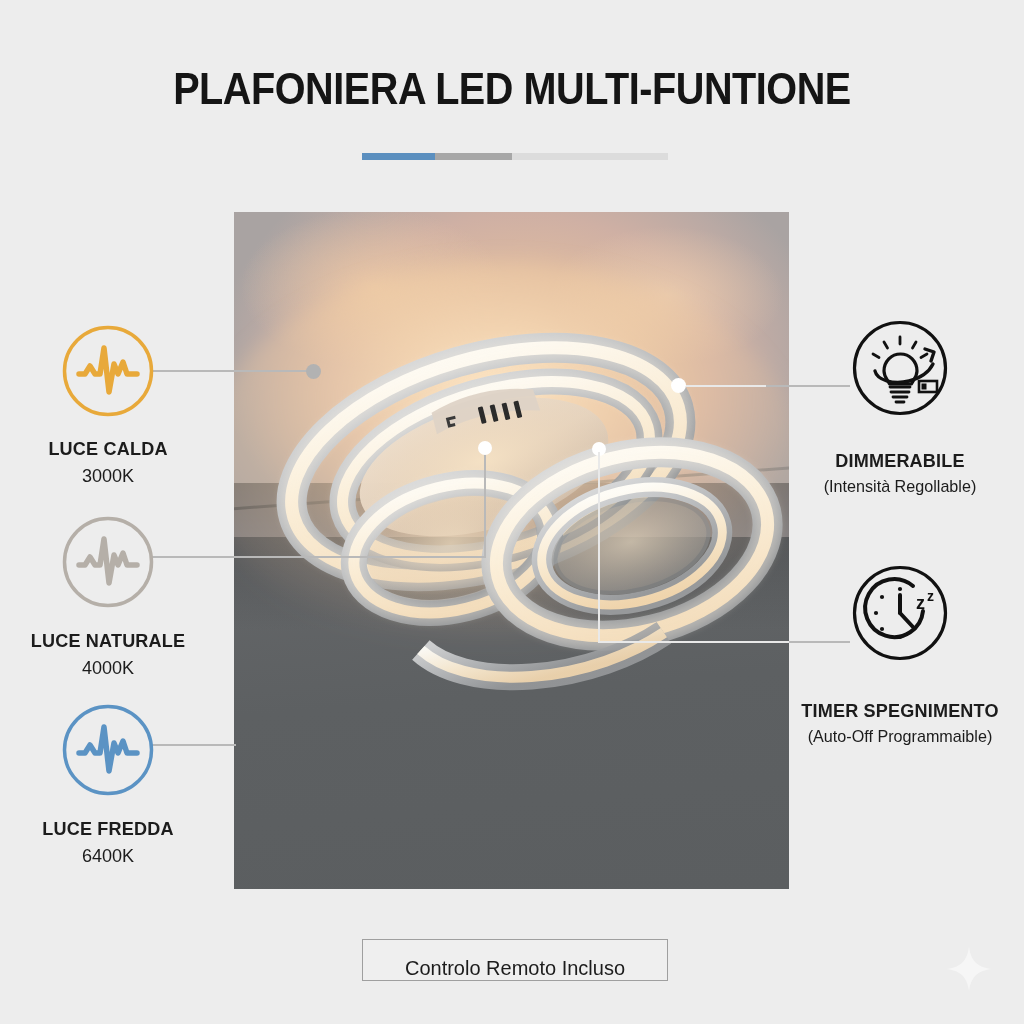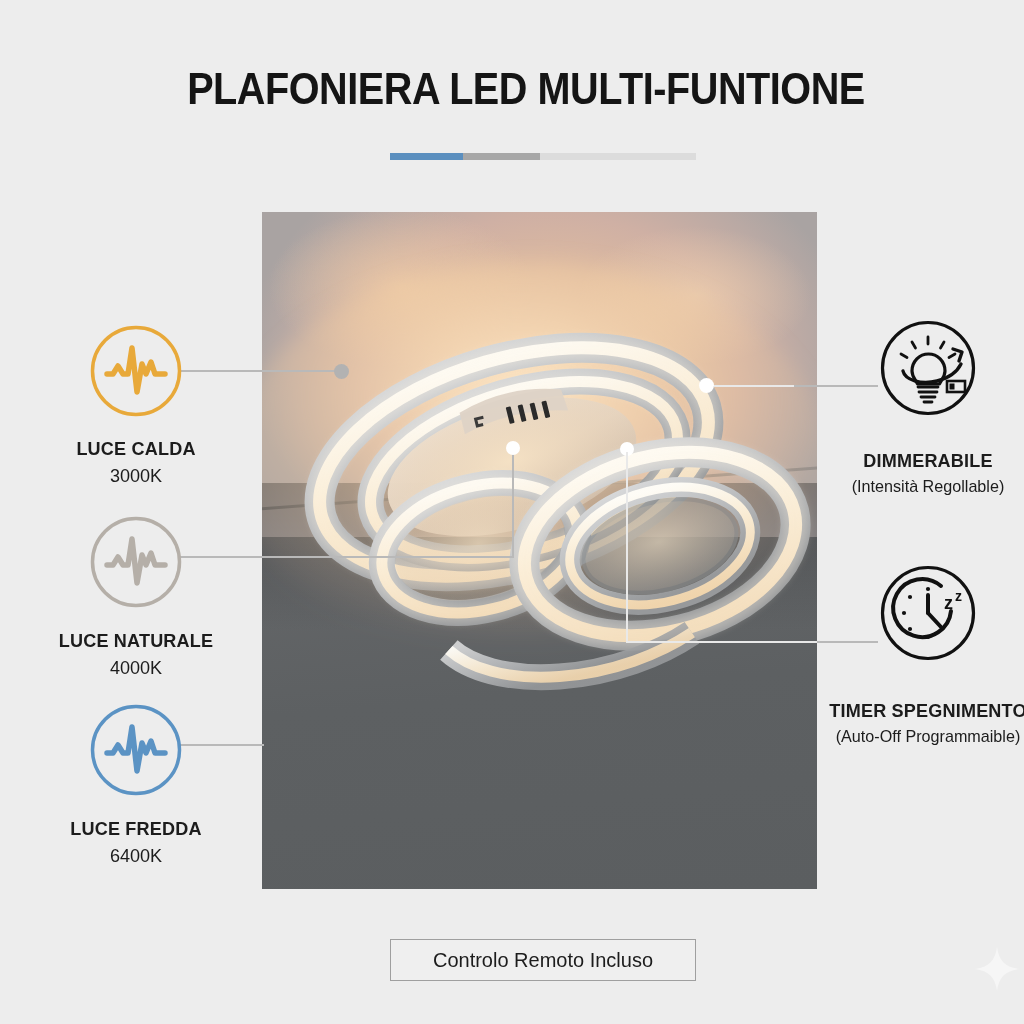--- a/index.html
+++ b/index.html
@@ -4,21 +4,21 @@
 <title>Plafoniera LED Multi-Funtione</title>
 <style>
   html,body{margin:0;padding:0;}
   body{
     width:1024px;height:1024px;
     background:#ededed;
     font-family:"Liberation Sans", sans-serif;
     overflow:hidden;
     position:relative;
   }
-  .stage{position:absolute;inset:0;margin-left:28px;}
+  .stage{position:absolute;inset:0;}
 
   
   .title{
     position:absolute;left:0;right:0;top:64px;
     text-align:center;
     font-family:"Liberation Sans", sans-serif;
     font-weight:bold;
     font-size:44px;
     letter-spacing:-0.5px;
     color:#151515;
@@ -88,21 +88,21 @@
     font-size:19px;color:#1c1c1c;white-space:nowrap;
     transform:scaleX(.95);
   }
   .feat-sub.small{font-size:17px;}
 
   
   .remote-box{
     position:absolute;left:362px;top:939px;
     width:304px;height:40px;
     border:1.5px solid #9f9f9f;
-    display:flex;align-items:center;justify-content:center;
+    display:flex;align-items:flex-end;justify-content:center;
     color:#1c1c1c;font-size:20px;
     background:rgba(255,255,255,.12);
   }
   .sparkle{position:absolute;left:943px;top:943px;width:52px;height:52px;}
 </style>
 </head>
 <body>
 
 <div class="stage">
 

